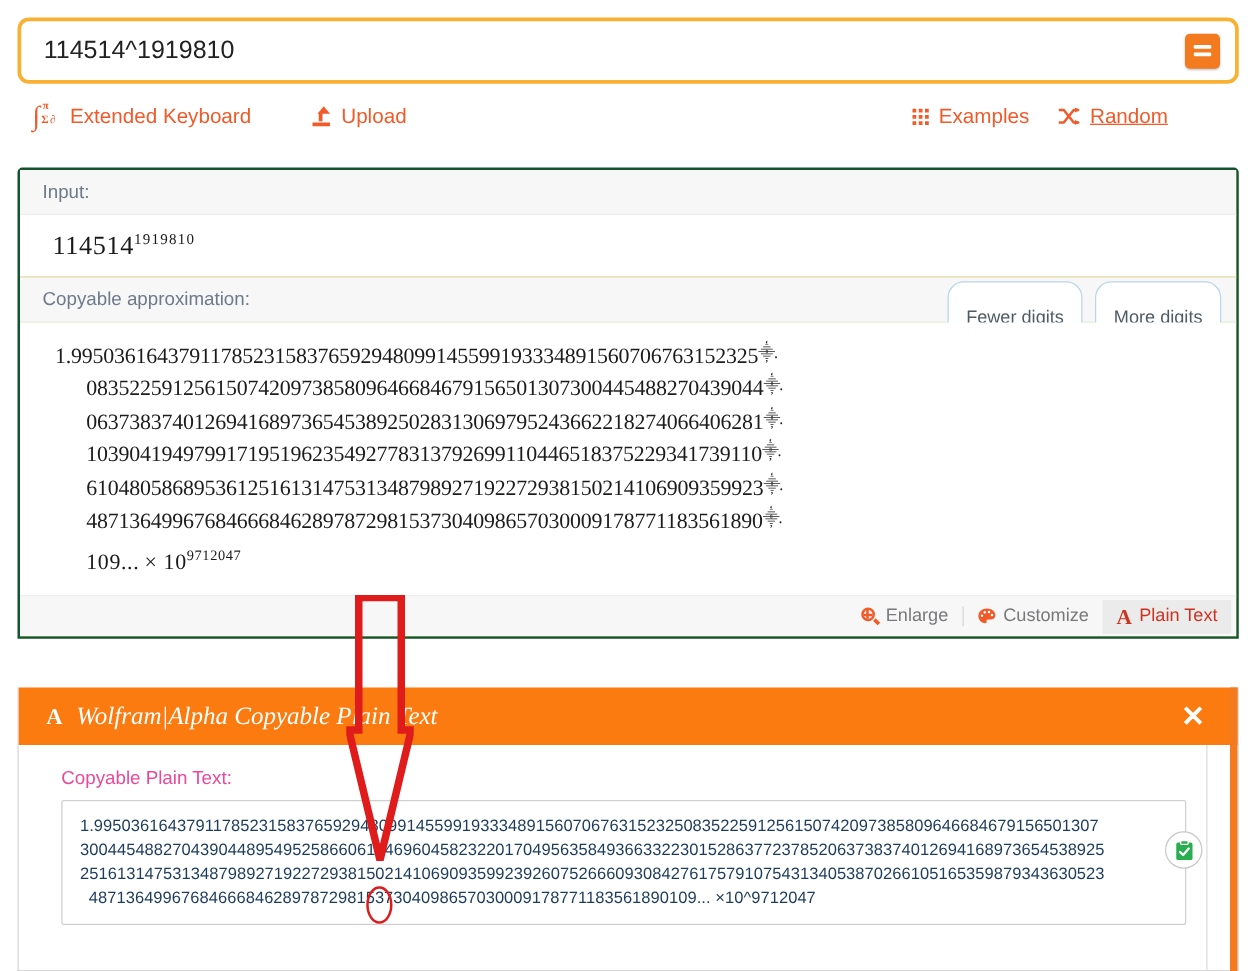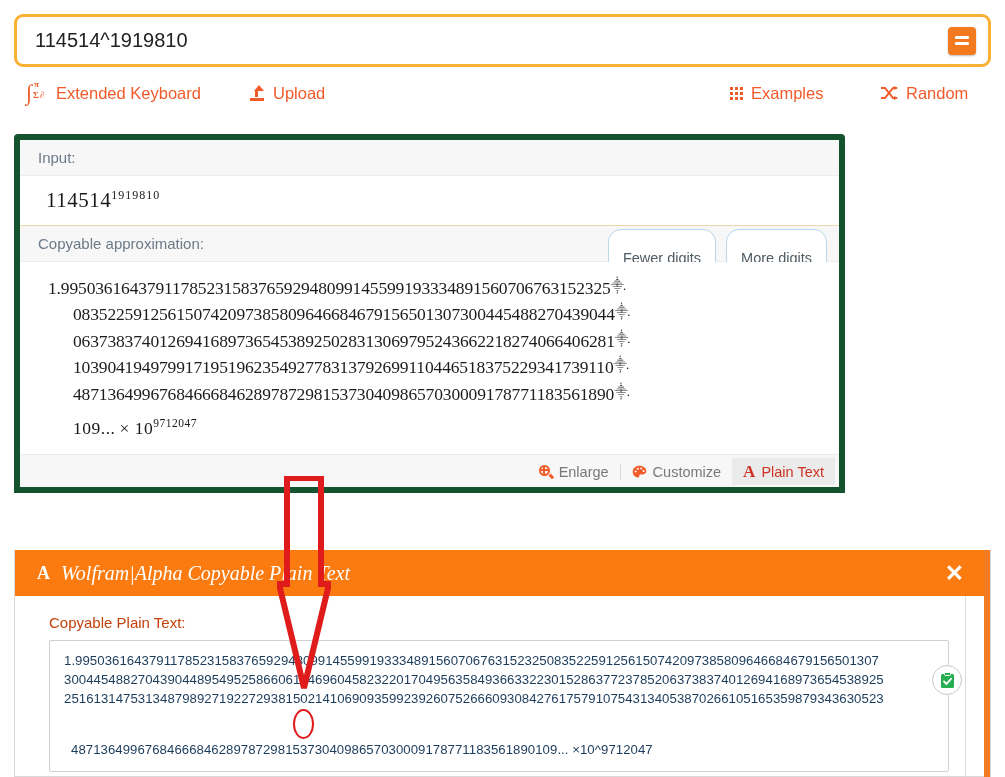--- a/index.html
+++ b/index.html
@@ -53,21 +53,21 @@
   .act {
     position: absolute; top: 0;
     display: flex; align-items: center; gap: 8px;
     color: #f15a29; font-size: 16.5px;
     cursor: pointer; white-space: nowrap;
     height: 30px;
   }
   .act-ext  { left: 26px; }
   .act-upl  { left: 250px; }
   .act-exa  { left: 730px; }
-  .act-ran  { left: 880px; }
+  .act-ran  { left: 846px; text-decoration: underline; }
 
   .ico-extkbd {
     font-family: "Liberation Serif", serif;
     font-size: 19px; color: #f15a29; font-weight: bold;
     line-height: 1; position: relative; width: 22px; display:inline-block;
   }
   .ico-extkbd .big { font-size: 22px; }
   .ico-extkbd .sup {
     position: absolute; font-size: 9px; left: 8px; top: -2px;
   }
@@ -94,23 +94,23 @@
   .ico-grid { display:grid; grid-template-columns: repeat(3,3px);
     grid-template-rows: repeat(3,3px); gap:2px; }
   .ico-grid i { background:#f15a29; display:block; width:3px; height:3px; }
 
   .ico-shuffle { width:18px; height:14px; position:relative; display:inline-block; }
   .ico-shuffle svg { display:block; }
 
   
   .pod {
     position: absolute; left: 14px; top: 134px;
-    width: 831px;
+    width: 977px;
     background: #84cc16;
-    border: 6px solid #14532d;
+    border: 2px solid #14532d;
     border-radius: 4px 4px 0 0;
   }
   .pod-header {
     background: #f7f7f7;
     border-bottom: 1px solid #ededed;
     padding: 9px 0 9px 18px;
     font-size: 15px;
     color: #6c7a89;
   }
   .pod-body-input {
@@ -225,38 +225,38 @@
   .modal-head .mh-title {
     font-family: "Liberation Serif", serif;
     font-style: italic; color: #fff; font-size: 20px;
   }
   .modal-close {
     position: absolute; right: 26px; top: 50%; transform: translateY(-50%);
     color: #fff; font-size: 23px; font-weight: bold; cursor: pointer;
     font-family: "Liberation Sans", sans-serif; line-height: 1;
   }
   .modal-body { padding: 18px 0 0 34px; position: relative; }
-  .cpt-label { font-size: 15px; color: #c2410c; margin-bottom: 9px; }
+  .cpt-label { font-size: 15px; color: #ec4899; margin-bottom: 9px; }
   .cpt-box {
     width: 900px;
     border: 1px solid #d0d0d0;
     border-radius: 2px;
     background: #fff;
     padding: 10px 14px 12px 14px;
     position: relative;
   }
   .cpt-line {
     font-family: "Liberation Sans", sans-serif;
     font-size: 13.2px;
     color: #1c3c5c;
     line-height: 19px;
     white-space: nowrap;
     letter-spacing: .05px;
   }
-  .cpt-line.ind { padding-left: 7px; margin-top: 32px; }
+  .cpt-line.ind { padding-left: 7px; }
 
   .copy-btn {
     position: absolute; right: -14px; top: 24px;
     width: 30px; height: 30px; border-radius: 50%;
     background: #fff; border: 1px solid #c9c9c9;
     display:flex; align-items:center; justify-content:center;
     cursor:pointer;
   }
   .copy-glyph { width:15px; height:17px; position:relative; }
 
@@ -353,20 +353,21 @@
       <button class="digit-btn">More digits</button>
     </span>
   </div>
 
   <div class="decimal-body">
     <div id="decimal-lines-host">
         <div class="dec-line"><span>1.9950361643791178523158376592948099145599193334891560706763152325</span><span class="cont-mark">⸎.</span></div>
         <div class="dec-line indent"><span>083522591256150742097385809646684679156501307300445488270439044</span><span class="cont-mark">⸎.</span></div>
         <div class="dec-line indent"><span>063738374012694168973654538925028313069795243662218274066406281</span><span class="cont-mark">⸎.</span></div>
         <div class="dec-line indent"><span>103904194979917195196235492778313792699110446518375229341739110</span><span class="cont-mark">⸎.</span></div>
+        <div class="dec-line indent"><span>610480586895361251613147531348798927192272938150214106909359923</span><span class="cont-mark">⸎.</span></div>
         <div class="dec-line indent"><span>487136499676846668462897872981537304098657030009178771183561890</span><span class="cont-mark">⸎.</span></div>
       </div>
     <div class="dec-line dec-last">
       <span class="mathtext" style="font-size:17.5px">109...</span>
       <span class="mathtext" style="font-size:17.5px">× 10</span><sup class="mathtext" style="font-size:11.5px">9712047</sup>
     </div>
   </div>
 
   <div class="pod-footer">
     <div class="tools">

